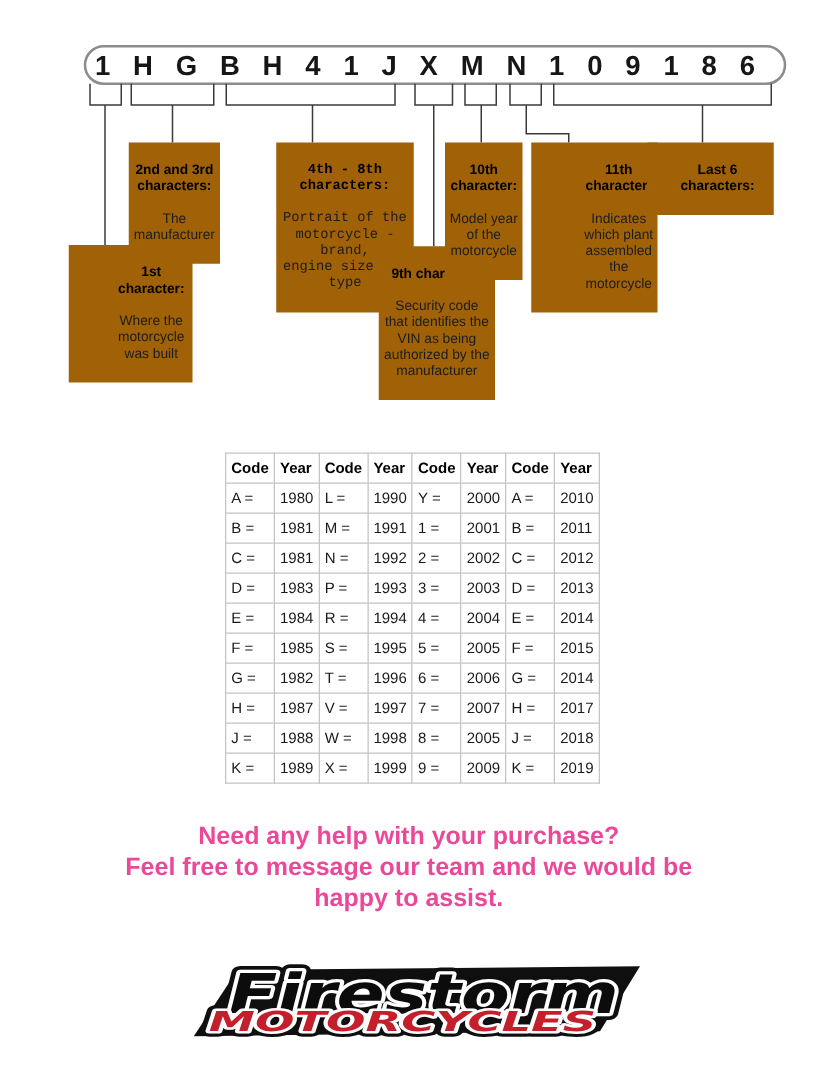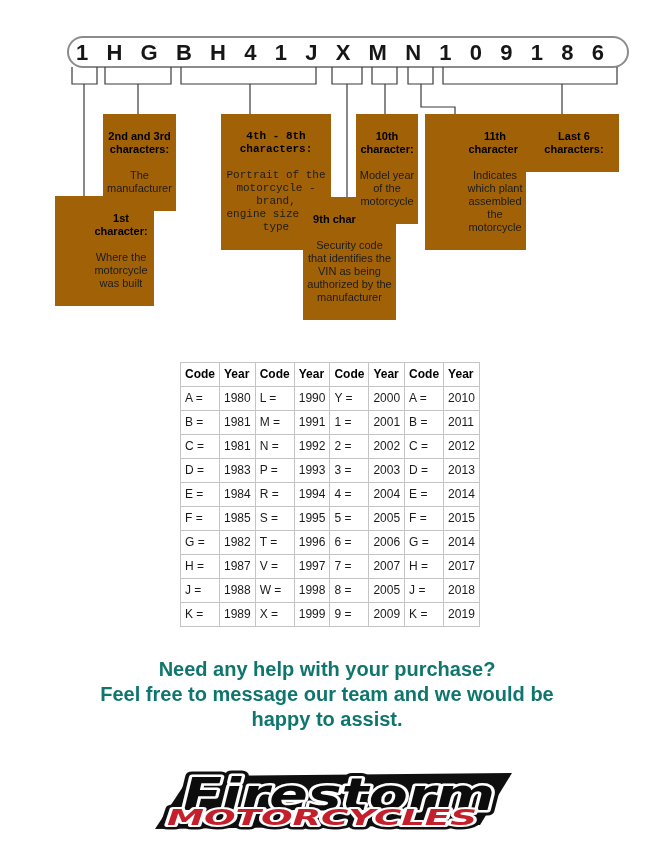--- a/index.html
+++ b/index.html
@@ -33,21 +33,21 @@
     border:1px solid #c4c4c4;padding:3px 4px;line-height:17px;
     text-align:left;font-weight:normal;white-space:nowrap;
   }
   .year-table th{font-weight:bold;color:#000;margin-left:28px;}
   .year-table .c-code{width:29px;}
   .year-table .c-year{width:24px;}
   
   .help-text{
     position:absolute;left:0;top:657px;width:654px;
     font-size:20px;font-weight:bold;line-height:25px;text-align:center;
-    color:#0f766e;white-space:pre-line;
+    color:#ec4899;white-space:pre-line;
   }
   
   .logo-wrap{position:absolute;left:137px;top:763px;width:380px;height:92px;}
 </style>
 </head>
 <body>
 
 <div class="page">
 
   <svg class="diagram-svg" width="654" height="300" viewBox="0 0 654 300">

